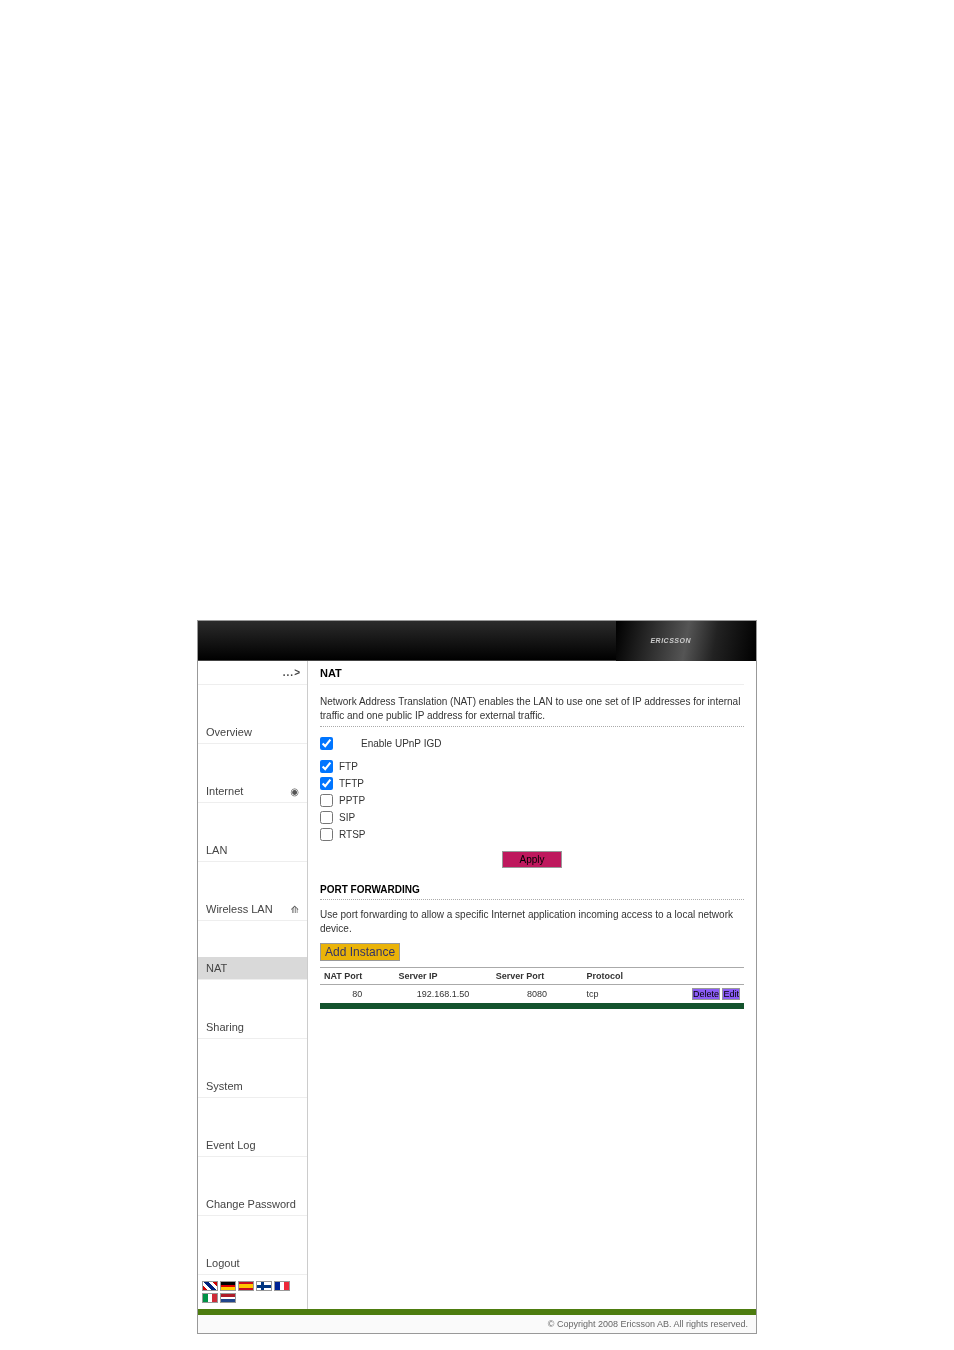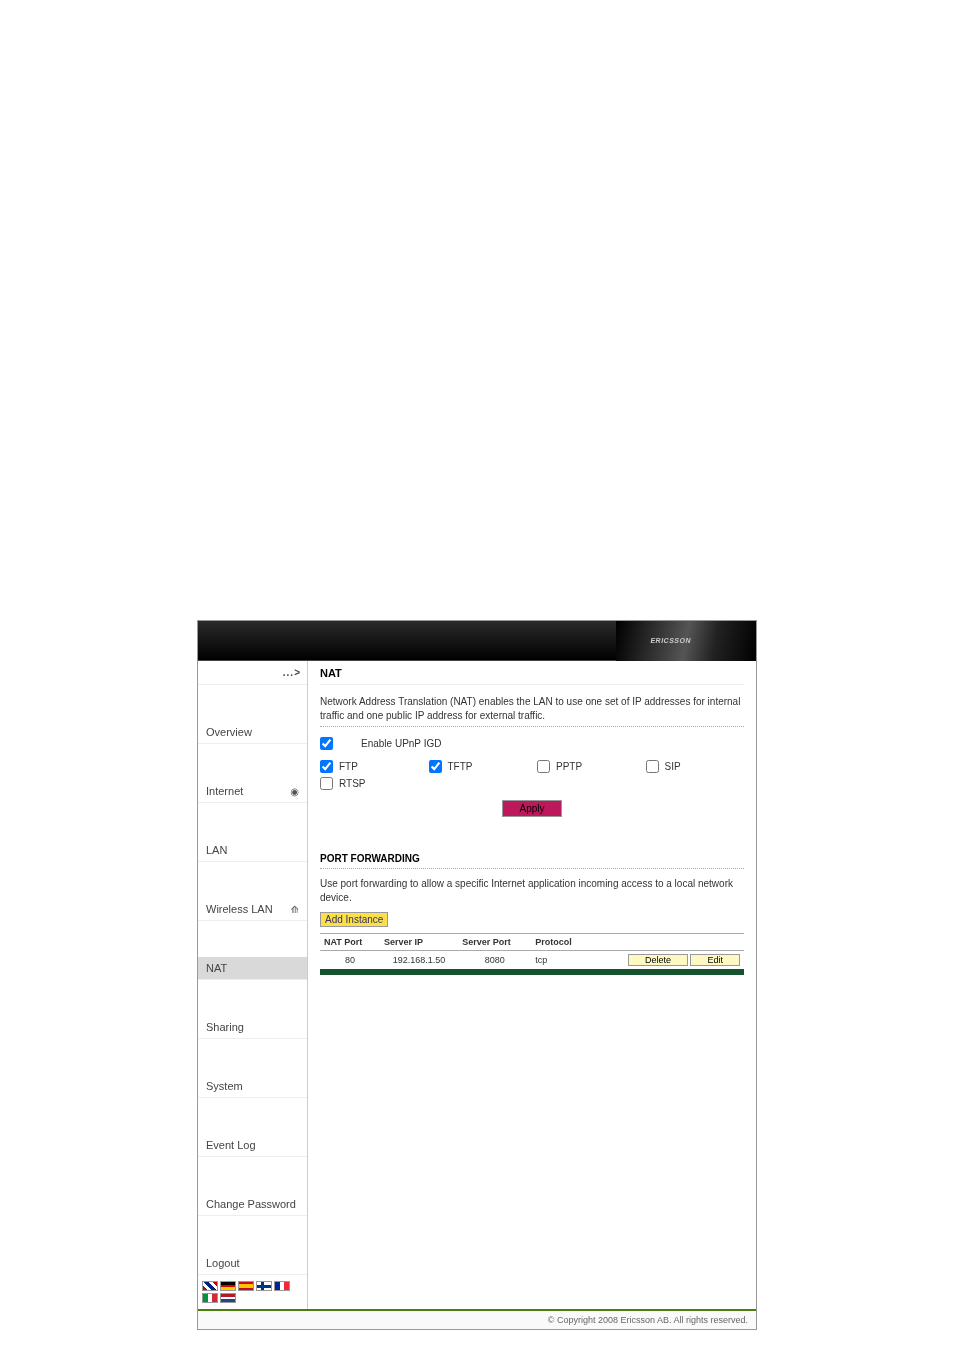--- a/index.html
+++ b/index.html
@@ -127,55 +127,54 @@
     }
     .form-row input[type=checkbox] { margin-right: 6px; }
     .section-heading {
       font-weight: bold;
       font-size: 10px;
       padding-top: 6px;
       color: #000;
     }
     .alg-grid {
       display: grid;
-      grid-template-columns: 1fr 1fr 1fr 1fr;
+      grid-template-columns: 1fr;
       gap: 4px 10px;
       padding: 4px 0 10px 0;
       font-size: 10px;
     }
     .alg-cell { display: flex; align-items: center; }
     .alg-cell input { margin-right: 6px; }
     .btn-row { text-align: center; padding-bottom: 10px; }
     .btn {
       font-size: 10px;
       padding: 2px 16px;
       background: #be185d;
       border: 1px solid #999;
       cursor: pointer;
     }
     .subheader {
       font-weight: bold;
       font-size: 10px;
       padding: 6px 0 4px 0;
       border-bottom: 1px dotted #aaa;
       color: #000;
-      margin-top: 20px;
     }
     .sub-desc {
       padding: 8px 0;
       font-size: 10px;
       line-height: 1.35;
     }
     .add-link {
       display: inline-block;
-      font-size: 10px;
+      font-size: 12px;
       color: #336;
       border: 1px solid #999;
       padding: 1px 4px;
-      background: #fde047;
+      background: #eab308;
       cursor: pointer;
       margin-bottom: 6px;
     }
     table.pf {
       width: 100%;
       border-collapse: collapse;
       font-size: 9px;
     }
     table.pf th {
       text-align: left;
@@ -183,31 +182,31 @@
       padding: 3px 4px;
       border-top: 1px solid #aaa;
       border-bottom: 1px solid #aaa;
     }
     table.pf td {
       padding: 3px 4px;
       border-bottom: 6px solid #14532d;
     }
     .small-btn {
       font-size: 9px;
-      padding: 0 16px;
-      border: 1px solid #999;
-      background: #fef9c3;
+      padding: 0 0;
+      border: 1px solid #999;
+      background: #8b5cf6;
       cursor: pointer;
     }
     .footer {
       text-align: right;
       font-size: 9px;
       color: #666;
       padding: 4px 8px;
-      border-top: 2px solid #4d7c0f;
+      border-top: 6px solid #4d7c0f;
       background: #fafafa;
     }
   </style>
 </head>
 <body>
 
 <div class="page-wrap">
 
   <div class="header-bar">
     <div class="header-graphic">

